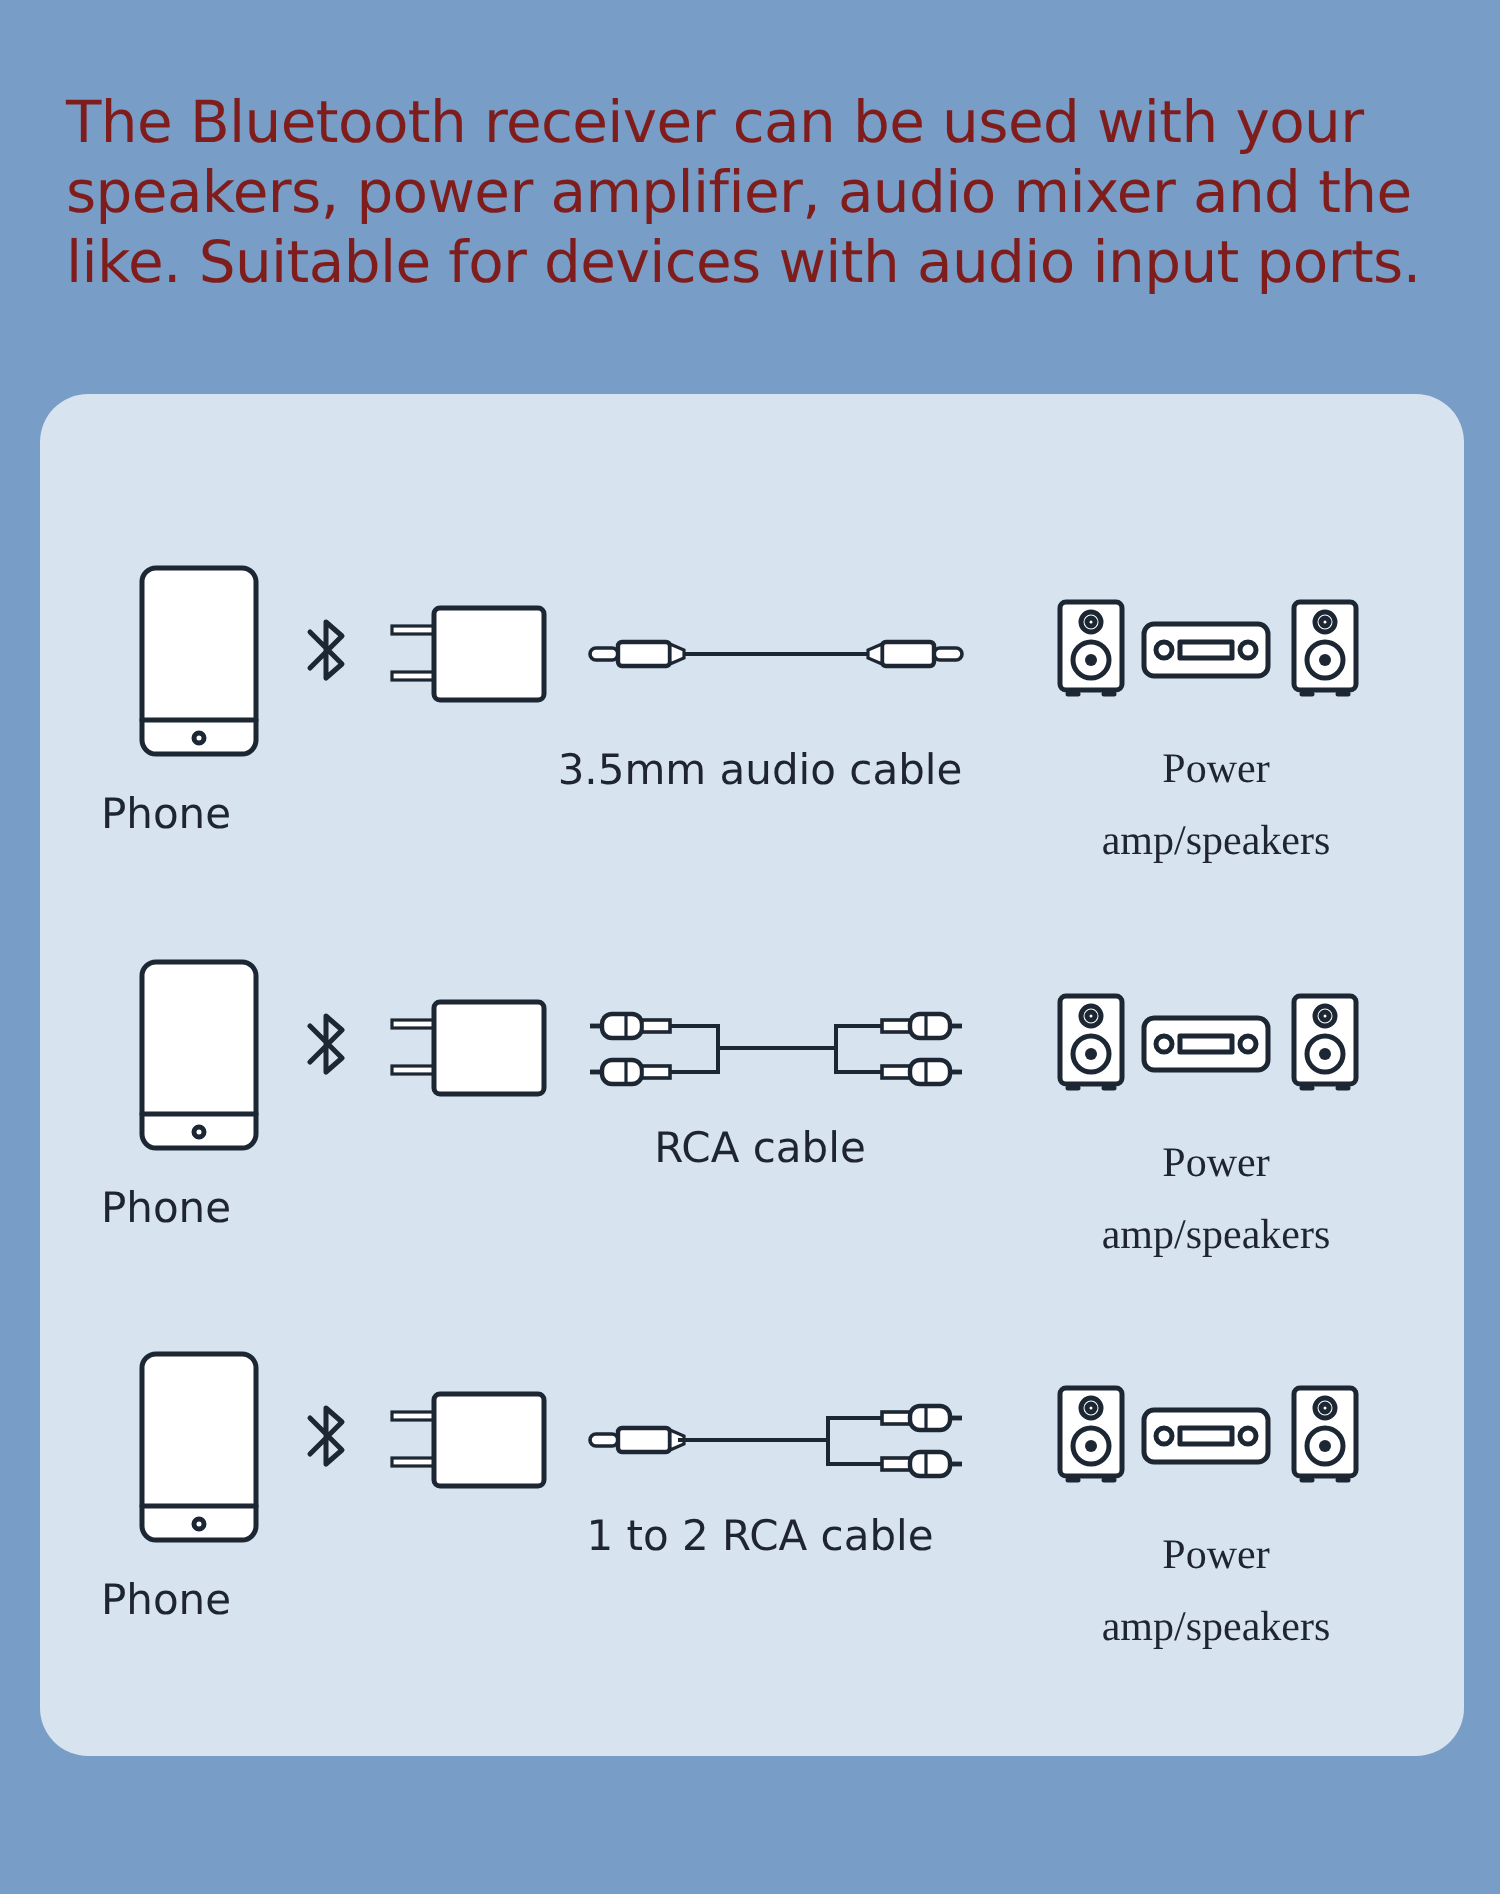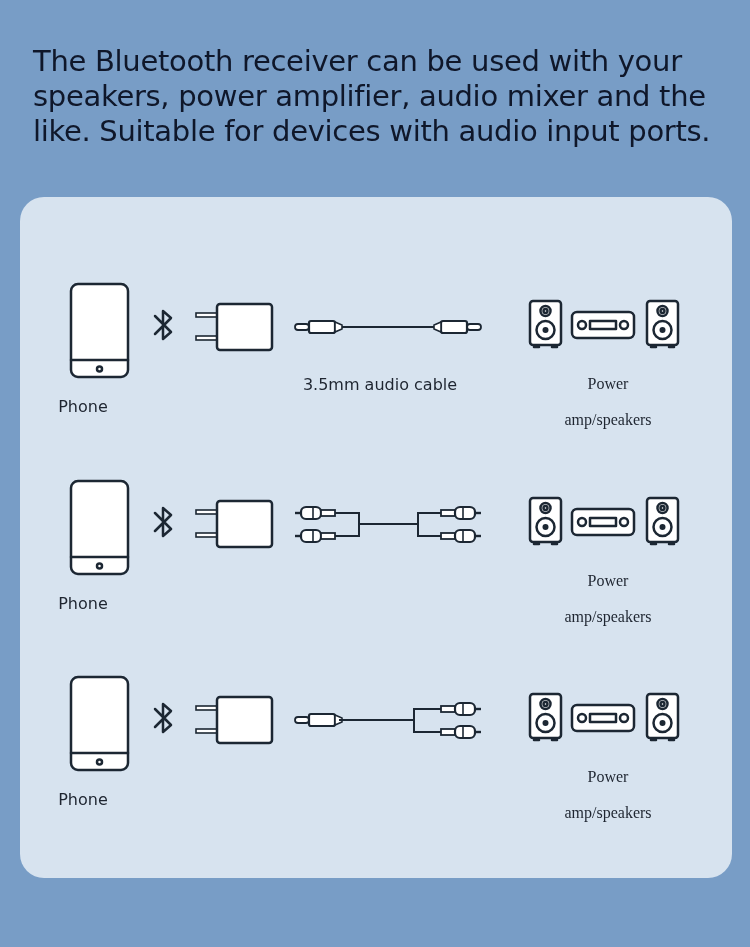--- a/index.html
+++ b/index.html
@@ -2,29 +2,29 @@
 <html><head>
 <meta charset="utf-8">
 <style>
   html, body { margin:0; padding:0; }
   body {
     width:750px; height:947px; background:#789dc6; position:relative; overflow:hidden;
     font-family: "DejaVu Sans", "Liberation Sans", sans-serif;
   }
   #headline {
     position:absolute; left:33px; top:44px; width:700px;
-    color:#0f172a; font-size:29px; line-height:35px; letter-spacing:-0.3px;
+    color:#7f1d1d; font-size:29px; line-height:35px; letter-spacing:-0.3px;
   }
   #panel {
     position:absolute; left:20px; top:197px; width:712px; height:681px;
     background:#d7e3ef; border-radius:24px;
   }
   .row { position:absolute; left:0; width:712px; height:180px; }
   .icon { position:absolute; }
-  .lbl { position:absolute; color:#1e2530; font-size:16px; text-align:center; line-height:36px; }
+  .lbl { position:absolute; color:#1e2530; font-size:21px; text-align:center; line-height:36px; }
   .phone-lbl { left:16px; width:94px; }
   .cable-lbl { left:240px; width:240px; }
   .dev-lbl { left:493px; width:190px;font-family:Liberation Serif, serif; }
   svg .s { fill:none; stroke:#1c2733; stroke-width:2.5; stroke-linecap:round; stroke-linejoin:round; }
   svg .f { fill:#ffffff; stroke:#1c2733; stroke-width:2.5; }
 </style>
 </head>
 <body>
 
 <div id="headline">The Bluetooth receiver can be used with your speakers, power amplifier, audio mixer and the like. Suitable for devices with audio input ports.</div>
@@ -127,20 +127,21 @@
         <g>
       <rect x="149" y="31" width="14" height="6" fill="#fff" stroke="#1c2733" stroke-width="1.8"></rect>
       <rect x="163" y="28" width="20" height="12" rx="5" fill="#fff" stroke="#1c2733" stroke-width="2.2"></rect>
       <line x1="171" y1="28" x2="171" y2="40" stroke="#1c2733" stroke-width="1.6"></line>
       <line x1="183" y1="34" x2="189" y2="34" stroke="#1c2733" stroke-width="2.4"></line>
     </g>
         <polyline points="43,11 67,11 67,34 43,34" fill="none" stroke="#1c2733" stroke-width="2"></polyline>
         <polyline points="67,22 126,22" fill="none" stroke="#1c2733" stroke-width="2"></polyline>
         <polyline points="149,11 126,11 126,34 149,34" fill="none" stroke="#1c2733" stroke-width="2"></polyline>
       </svg>
+  <div class="lbl cable-lbl" style="top: 82px;">RCA cable</div>
 
   <svg class="icon" style="left:507px; top:21px;" width="164" height="52" viewBox="0 0 164 52">
     <rect class="f" x="3" y="3" width="31" height="44" rx="3"></rect>
     <circle class="s" cx="18.5" cy="13" r="5" stroke-width="2"></circle>
     <circle class="s" cx="18.5" cy="13" r="2" stroke-width="1.5"></circle>
     <circle class="s" cx="18.5" cy="32" r="9" stroke-width="2.2"></circle>
     <circle cx="18.5" cy="32" r="3" fill="#1c2733"></circle>
     <line class="s" x1="7" y1="49" x2="12" y2="49"></line>
         <line class="s" x1="25" y1="49" x2="30" y2="49"></line>
     <rect class="f" x="45" y="14" width="62" height="26" rx="5" fill="#d7e3ef"></rect>
@@ -190,20 +191,21 @@
       <line x1="171" y1="5" x2="171" y2="17" stroke="#1c2733" stroke-width="1.6"></line>
       <line x1="183" y1="11" x2="189" y2="11" stroke="#1c2733" stroke-width="2.4"></line>
     </g>
         <g>
       <rect x="149" y="31" width="14" height="6" fill="#fff" stroke="#1c2733" stroke-width="1.8"></rect>
       <rect x="163" y="28" width="20" height="12" rx="5" fill="#fff" stroke="#1c2733" stroke-width="2.2"></rect>
       <line x1="171" y1="28" x2="171" y2="40" stroke="#1c2733" stroke-width="1.6"></line>
       <line x1="183" y1="34" x2="189" y2="34" stroke="#1c2733" stroke-width="2.4"></line>
     </g>
       </svg>
+  <div class="lbl cable-lbl" style="top: 80px;">1 to 2 RCA cable</div>
 
   <svg class="icon" style="left:507px; top:21px;" width="164" height="52" viewBox="0 0 164 52">
     <rect class="f" x="3" y="3" width="31" height="44" rx="3"></rect>
     <circle class="s" cx="18.5" cy="13" r="5" stroke-width="2"></circle>
     <circle class="s" cx="18.5" cy="13" r="2" stroke-width="1.5"></circle>
     <circle class="s" cx="18.5" cy="32" r="9" stroke-width="2.2"></circle>
     <circle cx="18.5" cy="32" r="3" fill="#1c2733"></circle>
     <line class="s" x1="7" y1="49" x2="12" y2="49"></line>
         <line class="s" x1="25" y1="49" x2="30" y2="49"></line>
     <rect class="f" x="45" y="14" width="62" height="26" rx="5" fill="#d7e3ef"></rect>

